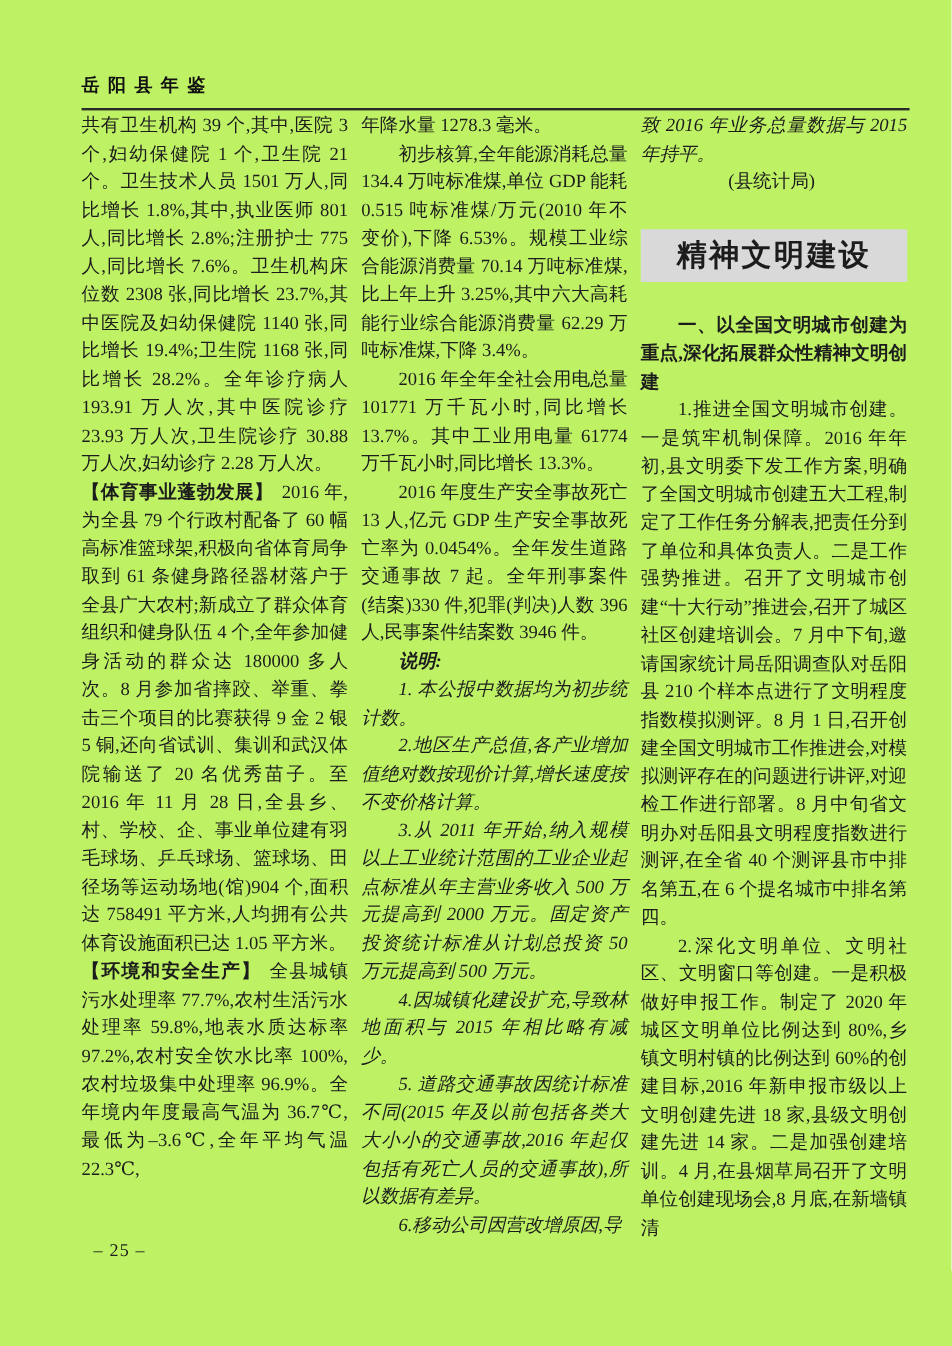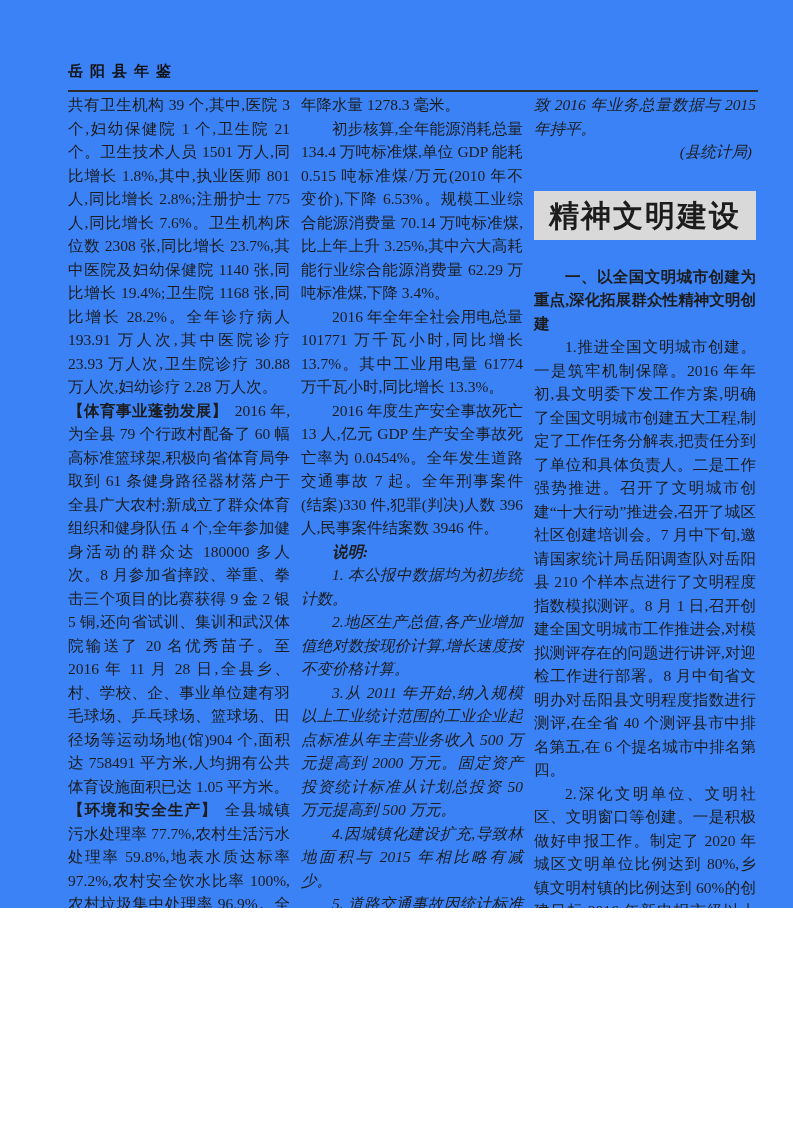--- a/index.html
+++ b/index.html
@@ -1,19 +1,19 @@
 <!DOCTYPE html>
 <html><head>
 <meta charset="utf-8">
 <style>
   html,body { margin:0; padding:0; background:#ffffff; }
   .page {
     position:relative;
-    width:793px; height:908px;
-    background:#3b82f6;
+    width:793px; height:1122px;
+    background:#bef264;
     font-family:"Liberation Serif","DejaVu Serif",serif;
     color:#1c1c1c;
     overflow:hidden;
   }
   .content { position:absolute; left:68px; top:62px; width:690px; }
   .header-title {
     font-size:15px; font-weight:bold; letter-spacing:7px; color:#111;
   }
   .header-rule {
     margin-top:9px; height:2px; background:#2b2b2b; width:100%;
@@ -23,25 +23,25 @@
     width:222px; flex:0 0 222px;
     font-size:15.5px; line-height:23.5px;
     text-align:justify;
   }
   .col p { margin:0; }
   .indent { text-indent:2em; }
   .entry { margin-top:22px; }
   .entry-head { font-weight:bold; padding-right:7px; }
   .kai { font-style:italic; }
   .notes-heading { font-weight:bold; font-style:italic; text-indent:2em; }
-  .attribution { text-align:right; padding-right:4px; margin-top:13px; font-style:italic; }
+  .attribution { text-align:center; padding-right:4px; margin-top:13px; }
   .section-box {
     background:#d9d9d9;
     text-align:center;
-    font-size:30px; font-weight:bold; letter-spacing:2px;
+    font-size:25px; font-weight:bold; letter-spacing:2px;
     line-height:1;
     padding:10px 0 9px;
     margin:27px 0 25px;
     text-indent:0;
   }
   .subhead { font-weight:bold; }
   .page-footer {
     position:absolute; left:78px; top:1035px;
     font-size:15px; color:#1c1c1c; letter-spacing:1px;
   }

